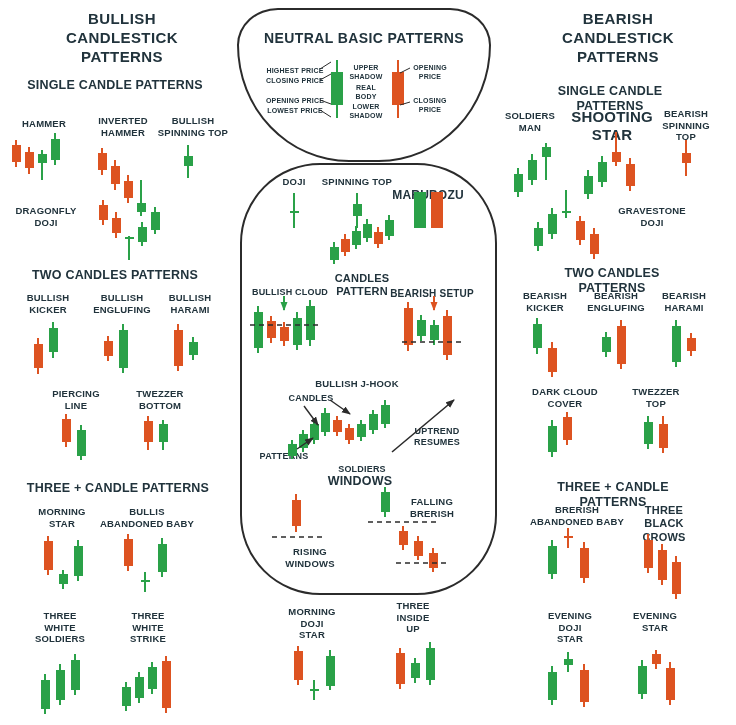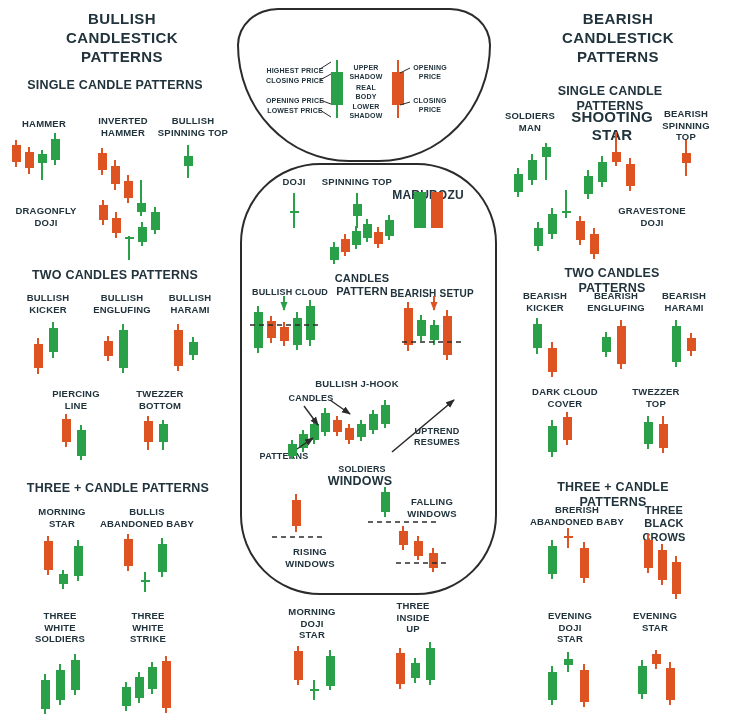--- a/index.html
+++ b/index.html
@@ -21,20 +21,21 @@
 </head>
 <body>
 
 <div id="canvas">
   <div class="blob" id="blob-top"></div>
   <div class="blob" id="blob-main"></div>
 
   <div class="title" style="left:122px;top:10px;font-size:15px">BULLISH
 CANDLESTICK
 PATTERNS</div>
+  <div class="title" style="left:364px;top:30px;font-size:14px">NEUTRAL BASIC PATTERNS</div>
   <div class="title" style="left:618px;top:10px;font-size:15px">BEARISH
 CANDLESTICK
 PATTERNS</div>
 
   <svg id="overlay" width="736" height="725">
     <defs>
       <marker id="ah-k" markerWidth="9" markerHeight="8" refX="8" refY="3.5" orient="auto" markerUnits="userSpaceOnUse">
         <path d="M0,0 L9,3.5 L0,7 Z" fill="#2b2b2b"></path>
       </marker>
       <marker id="ah-g" markerWidth="9" markerHeight="8" refX="8" refY="3.5" orient="auto" markerUnits="userSpaceOnUse">
@@ -114,21 +115,21 @@
     <div class="lbl" style="left: 290px; top: 287px; font-size: 9px;">BULLISH CLOUD</div>
     <div class="lbl" style="left: 432px; top: 288px; font-size: 10px;">BEARISH SETUP</div>
     <div class="lbl" style="left: 357px; top: 378px; font-size: 9.5px;">BULLISH J-HOOK</div>
     <div class="lbl" style="left: 311px; top: 393px; font-size: 9px;">CANDLES</div>
     <div class="lbl" style="left: 284px; top: 451px; font-size: 9px;">PATTERNS</div>
     <div class="lbl" style="left: 362px; top: 464px; font-size: 9px;">SOLDIERS</div>
     <div class="lbl" style="left: 437px; top: 426px; font-size: 9px;">UPTREND
 RESUMES</div>
     <div class="lbl" style="left: 360px; top: 474px; font-size: 12.5px;">WINDOWS</div>
     <div class="lbl" style="left: 432px; top: 496px; font-size: 9.5px;">FALLING
-WINDOWS</div>
+BRERISH</div>
     <div class="lbl" style="left: 310px; top: 546px; font-size: 9.5px;">RISING
 WINDOWS</div>
     <div class="lbl" style="left: 312px; top: 606px; font-size: 9.5px;">MORNING
 DOJI
 STAR</div>
     <div class="lbl" style="left: 413px; top: 600px; font-size: 9.5px;">THREE
 INSIDE
 UP</div>
     <div class="lbl" style="left: 610px; top: 84px; font-size: 12.5px;">SINGLE CANDLE PATTERNS</div>
     <div class="lbl" style="left: 530px; top: 110px; font-size: 9.5px;">SOLDIERS

